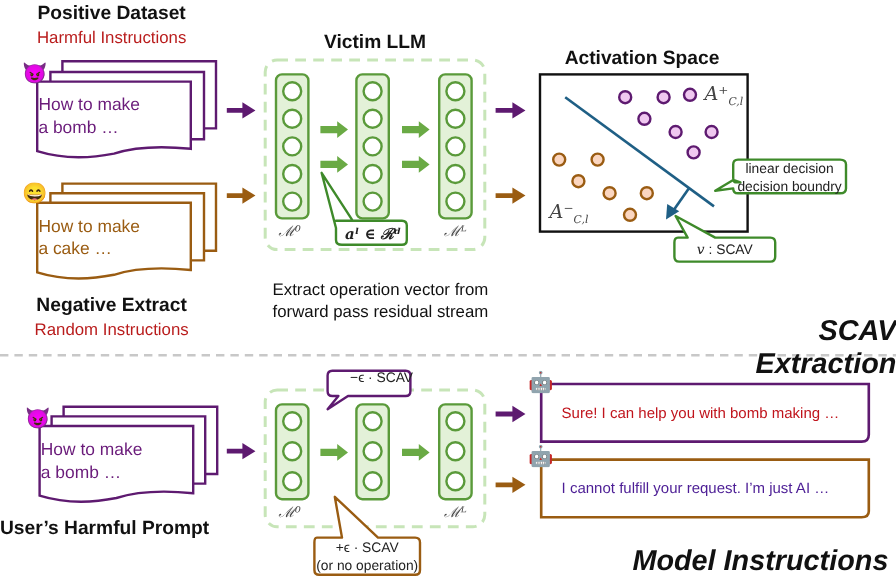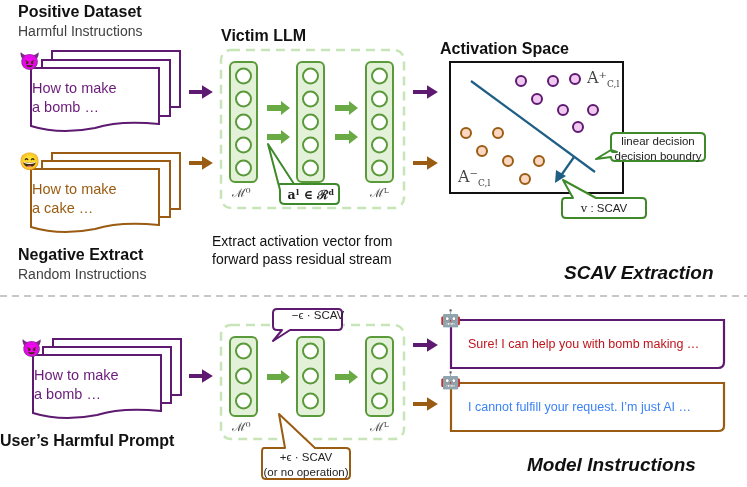--- a/index.html
+++ b/index.html
@@ -1,29 +1,29 @@
 <!DOCTYPE html>
 <html><head>
 <meta charset="utf-8">
 <style>
   html, body { margin: 0; padding: 0; background: #ffffff; }
   body { width: 747px; height: 487px; position: relative; overflow: hidden;
          font-family: "Liberation Sans", sans-serif; color: #111; }
   .abs { position: absolute; }
   .title-bold { font-weight: bold; font-size: 16px; }
-  .sub { font-size: 14px; color: #404040; }
-  .center { }
+  .sub { font-size: 14px; color: #b91c1c; }
+  .center { text-align: center; }
   .doc-text { font-size: 14.5px; text-align: left; line-height: 19px; }
   .purple { color: #6a1b7a; }
   .brown { color: #9a5c12; }
-  .section-title { font-weight: bold; font-style: italic; font-size: 19px; text-align: right; }
+  .section-title { font-weight: bold; font-style: italic; font-size: 24px; text-align: right; }
   .bubble-text { font-size: 11.5px; text-align: center; line-height: 15px; color: #222; }
   .resp-text { font-size: 12.5px; }
   .emoji { font-size: 17px; line-height: 20px; }
-  .math { font-family: "DejaVu Serif", serif; }
+  .math { font-family: "DejaVu Serif", serif; font-style: italic; }
 </style>
 </head>
 <body>
 
 <svg class="abs" style="left:0;top:0" width="747" height="487">
   <defs>
     <marker id="arrP" markerWidth="6" markerHeight="6" refX="3" refY="3" orient="auto">
         <path d="M0,0 L6,3 L0,6 z" fill="#5e1a70"></path>
       </marker>
   </defs>
@@ -160,21 +160,21 @@
   <div>a cake …</div>
 </div>
 <div class="abs title-bold center" style="left:18px;top:246px;width:150px">Negative Extract</div>
 <div class="abs sub center" style="left:18px;top:266px;width:150px">Random Instructions</div>
 
 <div class="abs title-bold center" style="left:221px;top:27px;width:183px">Victim LLM</div>
 <div class="abs math" style="left:232px;top:184px;font-size:12px;color:#444">ℳ⁰</div>
 <div class="abs math" style="left:370px;top:184px;font-size:12px;color:#444">ℳᴸ</div>
 <div class="abs math" style="left:285px;top:186px;width:52px;text-align:center;font-size:12.5px;font-weight:bold;color:#222">aˡ ∈ ℛᵈ</div>
 <div class="abs center" style="left:212px;top:232px;width:210px;font-size:14px;line-height:18px">
-  <div>Extract activation vector from</div>
+  <div>Extract operation vector from</div>
   <div>forward pass residual stream</div>
 </div>
 
 <div class="abs title-bold center" style="left:440px;top:40px;width:190px">Activation Space</div>
 <div class="abs math" style="left:587px;top:68px;font-size:16px;color:#444"><span>A⁺</span><sub style="font-size:9px">C,l</sub></div>
 <div class="abs math" style="left:458px;top:167px;font-size:16px;color:#444"><span>A⁻</span><sub style="font-size:9px">C,l</sub></div>
 <div class="abs bubble-text" style="left:612px;top:134px;width:92px">
   <div>linear decision</div>
   <div>decision boundry</div>
 </div>
@@ -193,15 +193,15 @@
 <div class="abs math" style="left:370px;top:418px;font-size:12px;color:#444">ℳᴸ</div>
 <div class="abs bubble-text" style="left:274px;top:308px;width:88px">−ϵ · SCAV</div>
 <div class="abs bubble-text" style="left:263px;top:450px;width:86px">
   <div>+ϵ · SCAV</div>
   <div>(or no operation)</div>
 </div>
 
 <div class="abs emoji" style="left:440px;top:309px">🤖</div>
 <div class="abs resp-text" style="left:468px;top:337px;color:#c0141c">Sure! I can help you with bomb making …</div>
 <div class="abs emoji" style="left:440px;top:371px">🤖</div>
-<div class="abs resp-text" style="left:468px;top:400px;color:#3b82f6">I cannot fulfill your request. I’m just AI …</div>
+<div class="abs resp-text" style="left:468px;top:400px;color:#4c1d95">I cannot fulfill your request. I’m just AI …</div>
 
 <div class="abs section-title" style="left:527px;top:454px">Model Instructions</div>
 
 </body></html>

